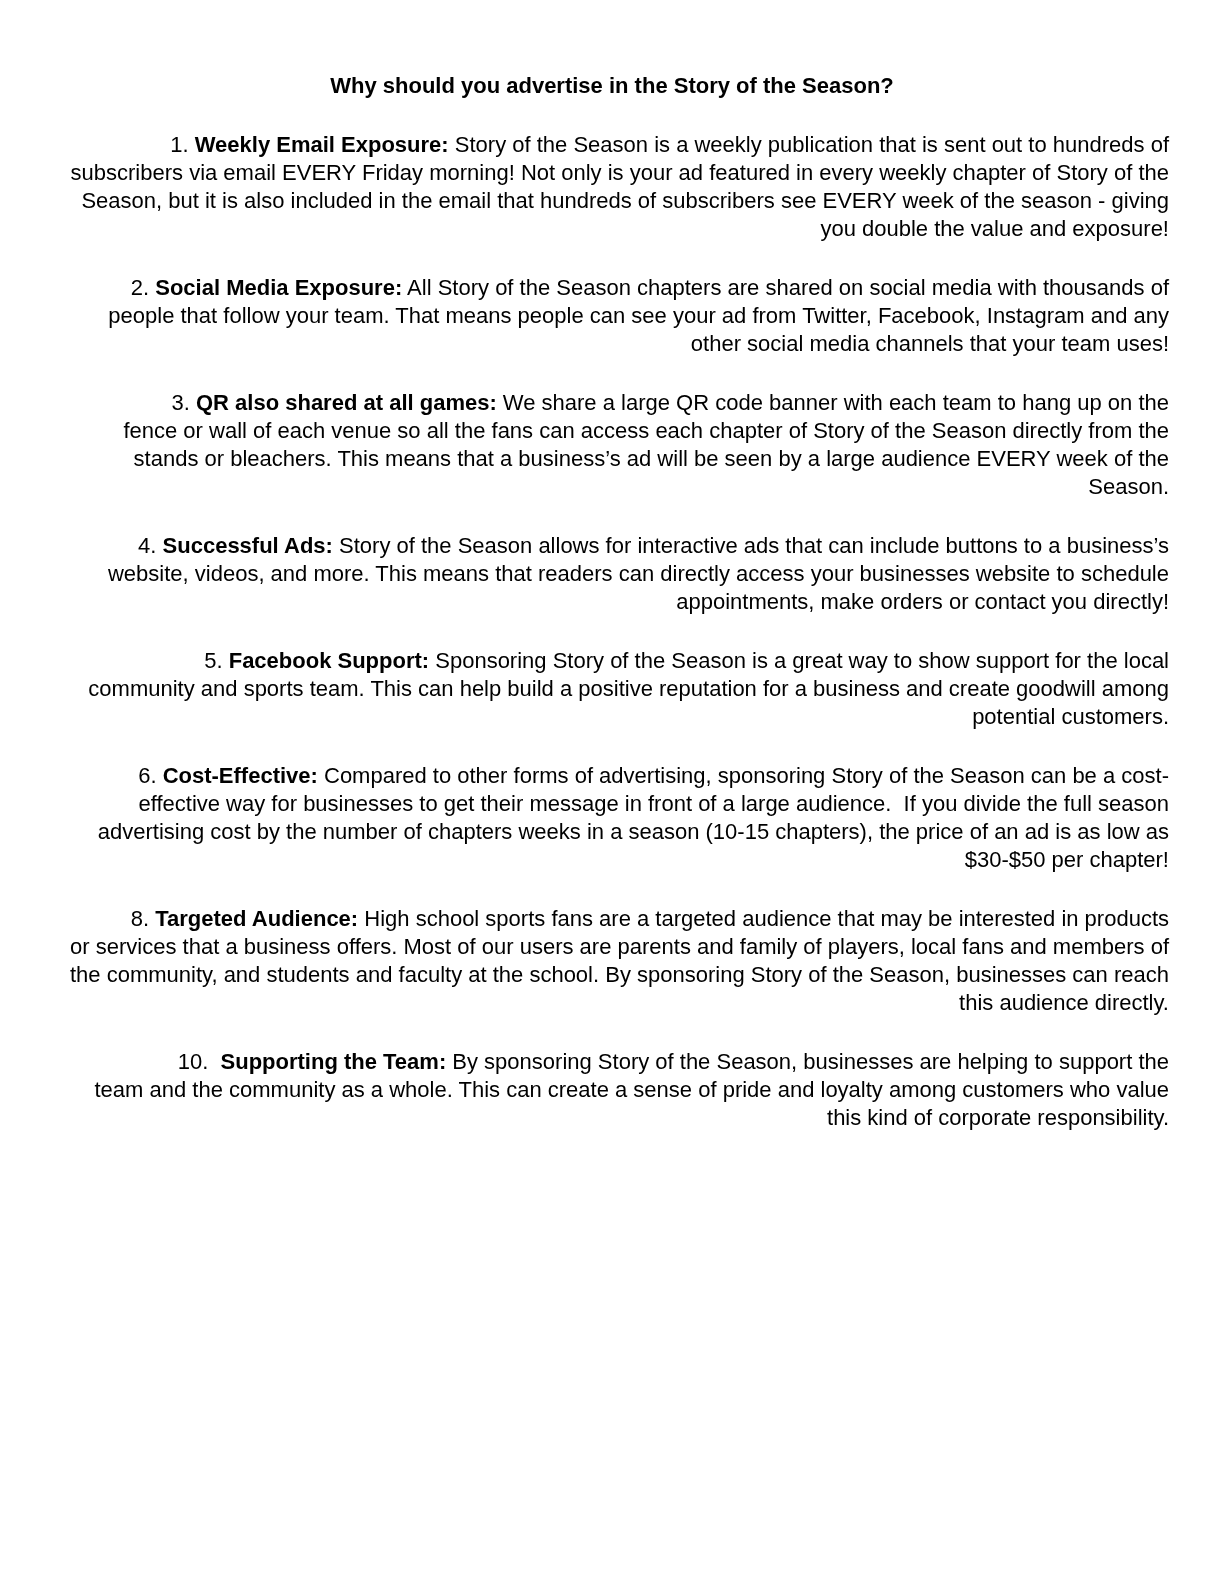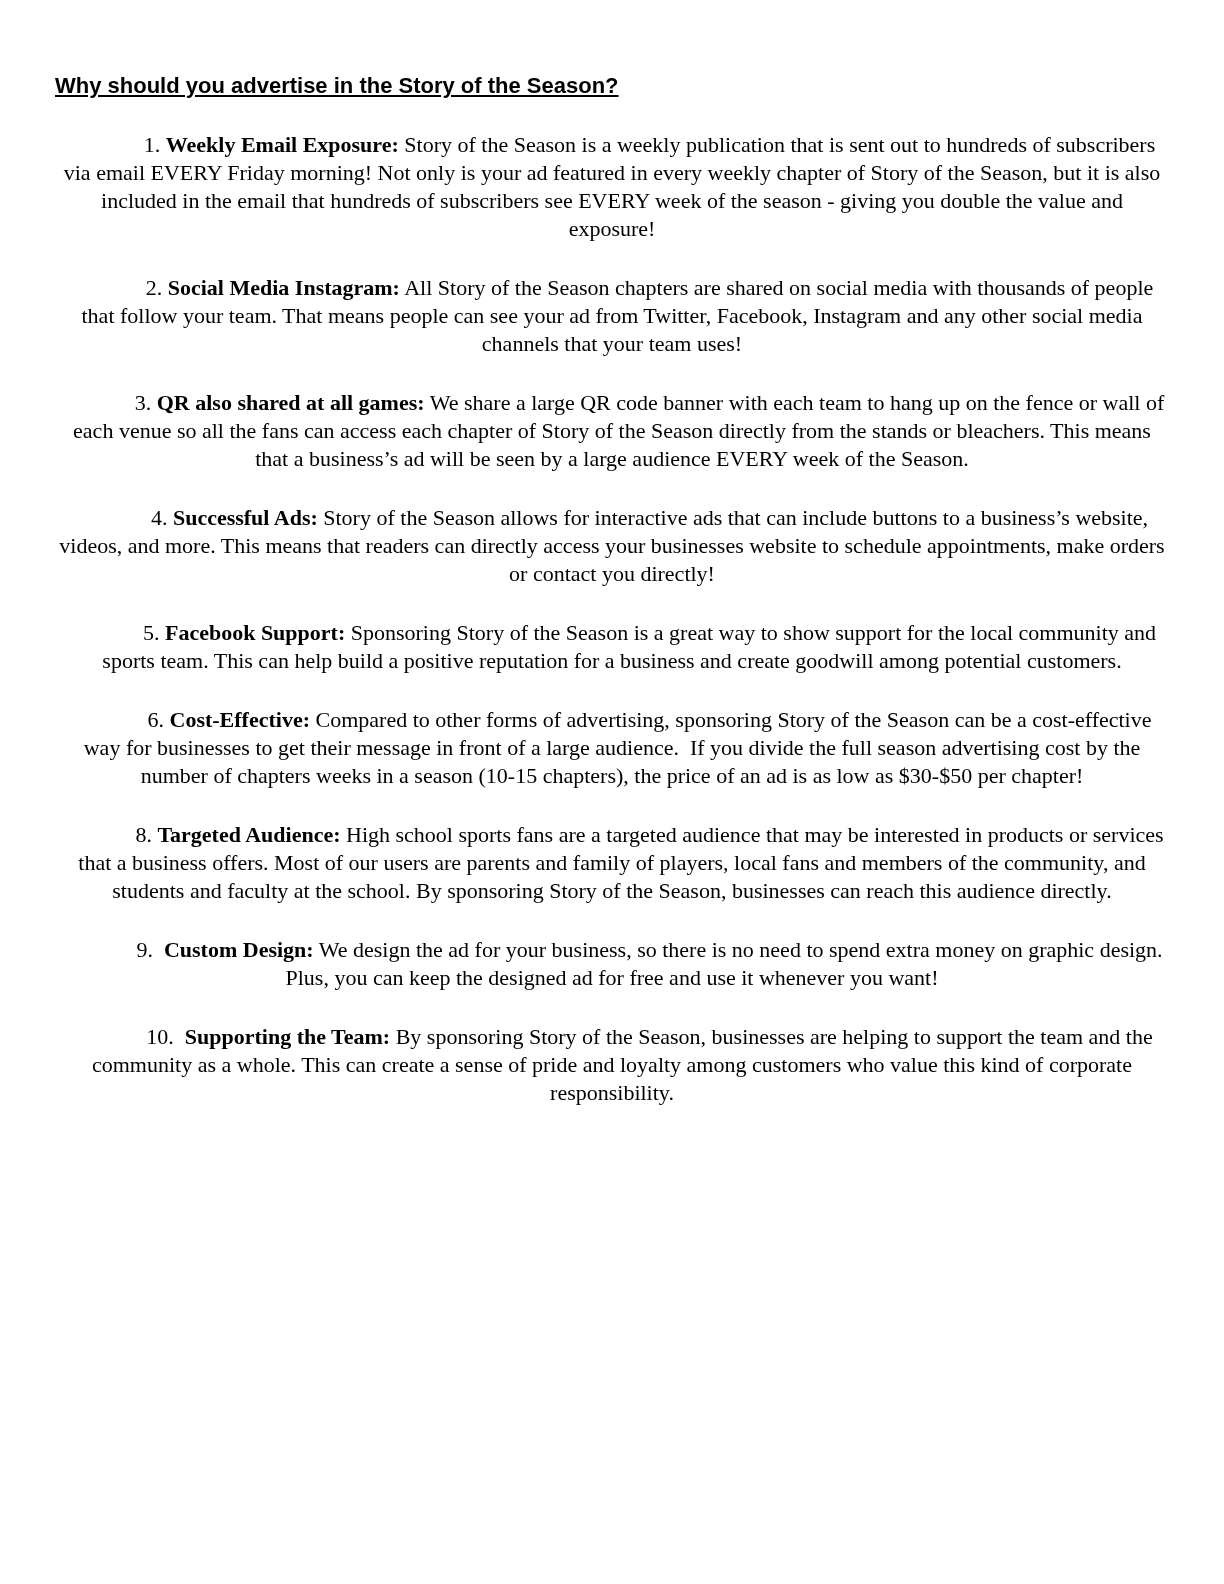--- a/index.html
+++ b/index.html
@@ -15,45 +15,43 @@
     background: #ffffff;
     font-family: "Liberation Sans", sans-serif;
     font-size: 22px;
     line-height: 28px;
     color: #000000;
     overflow: hidden;
   }
   .doc-title {
     font-size: 22px;
     font-weight: bold;
-    text-decoration: underline;
+    text-align: center;
     margin: 0 0 31px 0;
     line-height: 28px;
   }
   .para {
     margin: 0 0 31px 0;
-    text-align: center;
-    font-family: Liberation Serif, serif;
+    text-align: right;
   }
   .para.indent {
     text-indent: 75px;
   }
   .b {
     font-weight: bold;
   }
 </style>
 </head>
 <body>
 
 <div class="page">
   <h1 class="doc-title">Why should you advertise in the Story of the Season?</h1>
   <div id="document-content">
       <p class="para indent"><span>1. </span><span class="b">Weekly Email Exposure:</span><span> Story of the Season is a weekly publication that is sent out to hundreds of subscribers via email EVERY Friday morning! Not only is your ad featured in every weekly chapter of Story of the Season, but it is also included in the email that hundreds of subscribers see EVERY week of the season - giving you double the value and exposure!</span></p>
-      <p class="para indent"><span>2. </span><span class="b">Social Media Instagram:</span><span> All Story of the Season chapters are shared on social media with thousands of people that follow your team. That means people can see your ad from Twitter, Facebook, Instagram and any other social media channels that your team uses!</span></p>
+      <p class="para indent"><span>2. </span><span class="b">Social Media Exposure:</span><span> All Story of the Season chapters are shared on social media with thousands of people that follow your team. That means people can see your ad from Twitter, Facebook, Instagram and any other social media channels that your team uses!</span></p>
       <p class="para indent"><span>3. </span><span class="b">QR also shared at all games:</span><span> We share a large QR code banner with each team to hang up on the fence or wall of each venue so all the fans can access each chapter of Story of the Season directly from the stands or bleachers. This means that a business’s ad will be seen by a large audience EVERY week of the Season.</span></p>
       <p class="para indent"><span>4. </span><span class="b">Successful Ads:</span><span> Story of the Season allows for interactive ads that can include buttons to a business’s website, videos, and more. This means that readers can directly access your businesses website to schedule appointments, make orders or contact you directly!</span></p>
       <p class="para indent"><span>5. </span><span class="b">Facebook Support:</span><span> Sponsoring Story of the Season is a great way to show support for the local community and sports team. This can help build a positive reputation for a business and create goodwill among potential customers.</span></p>
       <p class="para indent"><span>6. </span><span class="b">Cost-Effective:</span><span> Compared to other forms of advertising, sponsoring Story of the Season can be a cost-effective way for businesses to get their message in front of a large audience.&nbsp; If you divide the full season advertising cost by the number of chapters weeks in a season (10-15 chapters), the price of an ad is as low as $30-$50 per chapter!</span></p>
       <p class="para indent"><span>8. </span><span class="b">Targeted Audience:</span><span> High school sports fans are a targeted audience that may be interested in products or services that a business offers. Most of our users are parents and family of players, local fans and members of the community, and students and faculty at the school. By sponsoring Story of the Season, businesses can reach this audience directly.</span></p>
-      <p class="para indent"><span>9.&nbsp; </span><span class="b">Custom Design:</span><span> We design the ad for your business, so there is no need to spend extra money on graphic design. Plus, you can keep the designed ad for free and use it whenever you want!</span></p>
       <p class="para indent"><span>10.&nbsp; </span><span class="b">Supporting the Team:</span><span> By sponsoring Story of the Season, businesses are helping to support the team and the community as a whole. This can create a sense of pride and loyalty among customers who value this kind of corporate responsibility.</span></p>
     </div>
 </div>
 
 </body></html>

